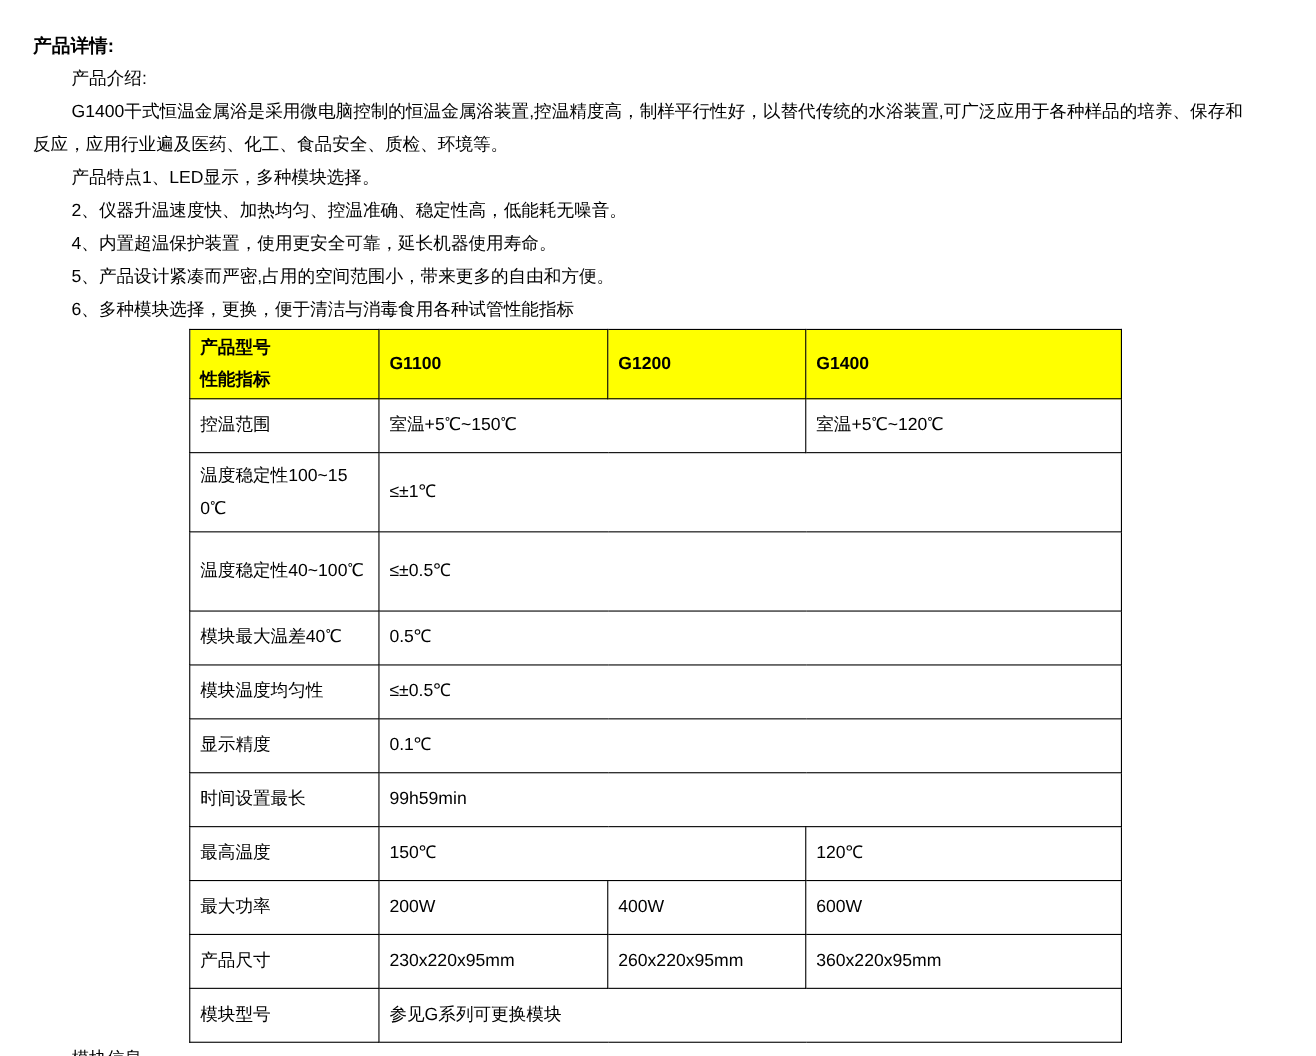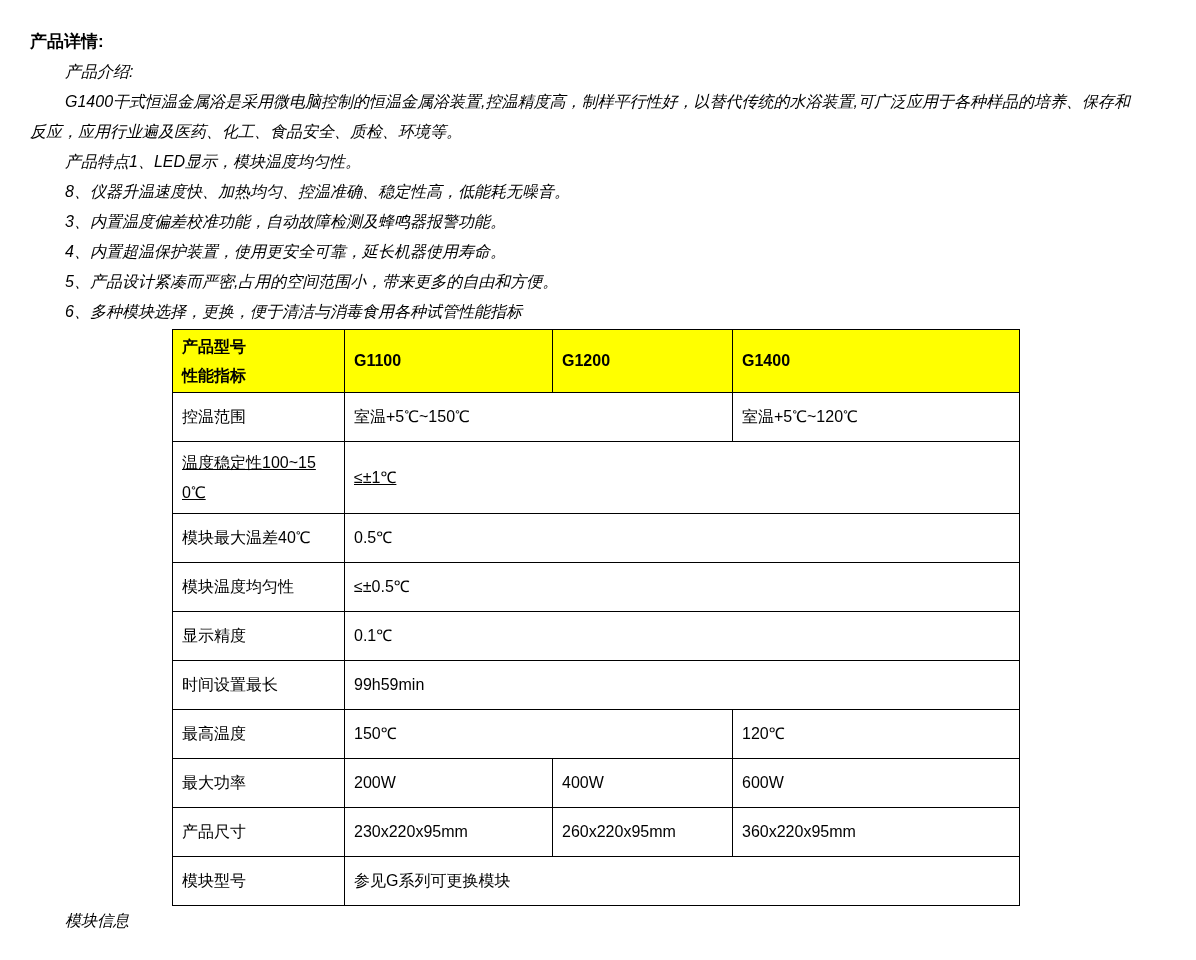--- a/index.html
+++ b/index.html
@@ -3,21 +3,21 @@
 <meta charset="utf-8">
 <style>
   html, body { margin: 0; padding: 0; background: #ffffff; }
   body {
     width: 1196px; height: 960px; overflow: hidden;
     font-family: "Liberation Sans", sans-serif;
     color: #000000; font-size: 16px;
   }
   .page { padding: 27px 56px 0 30px; }
   .doc-title { font-size: 17px; font-weight: bold; line-height: 30px; }
-  p.line { margin: 0; line-height: 30px; font-style: italic; }
+  p.line { margin: 0; line-height: 30px; }
   .indent { text-indent: 35px; }
 
   table.spec {
     border-collapse: collapse; table-layout: fixed;
     width: 847px; margin: 2px 0 0 142px;
   }
   table.spec th, table.spec td {
     border: 1px solid #000000;
     padding: 2px 8px 2px 9px;
     text-align: left; vertical-align: middle;
@@ -25,37 +25,36 @@
     word-break: break-all;
   }
   table.spec th {
     background: #ffff00; font-weight: bold;
     vertical-align: middle;
   }
   th.corner div { line-height: 29px; }
   td.val { padding-left: 13px; }
   tr.hdr  { height: 54px; }
   tr.r36  { height: 49px; }
-  tr.r72  { height: 72px; text-decoration: underline; }
+  tr.r72  { height: 72px; }
   .footer-label { margin-top: 0; }
 </style>
 </head>
 <body>
 
 <div class="page">
 
   <div class="doc-title">产品详情:</div>
 
   <p class="line indent">产品介绍:</p>
 
   <p class="line indent">G1400干式恒温金属浴是采用微电脑控制的恒温金属浴装置,控温精度高，制样平行性好，以替代传统的水浴装置,可广泛应用于各种样品的培养、保存和反应，应用行业遍及医药、化工、食品安全、质检、环境等。</p>
 
-  <p class="line indent">产品特点1、LED显示，模块温度均匀性。</p>
-  <p class="line indent">8、仪器升温速度快、加热均匀、控温准确、稳定性高，低能耗无噪音。</p>
-  <p class="line indent">3、内置温度偏差校准功能，自动故障检测及蜂鸣器报警功能。</p>
+  <p class="line indent">产品特点1、LED显示，多种模块选择。</p>
+  <p class="line indent">2、仪器升温速度快、加热均匀、控温准确、稳定性高，低能耗无噪音。</p>
   <p class="line indent">4、内置超温保护装置，使用更安全可靠，延长机器使用寿命。</p>
   <p class="line indent">5、产品设计紧凑而严密,占用的空间范围小，带来更多的自由和方便。</p>
   <p class="line indent">6、多种模块选择，更换，便于清洁与消毒食用各种试管性能指标</p>
 
   <table class="spec">
     <colgroup>
       <col style="width:172px">
         <col style="width:208px">
         <col style="width:180px">
         <col style="width:287px">
@@ -76,20 +75,24 @@
         <td class="val" colspan="2">室温+5℃~150℃</td>
         <td class="val">室温+5℃~120℃</td>
       </tr>
 
 
       <tr class="r72">
         <td>温度稳定性100~150℃</td>
         <td class="val" colspan="3">≤±1℃</td>
       </tr>
 
+      <tr class="r72">
+        <td>温度稳定性40~100℃</td>
+        <td class="val" colspan="3">≤±0.5℃</td>
+      </tr>
 
       <tr class="r36">
         <td>模块最大温差40℃</td>
         <td class="val" colspan="3">0.5℃</td>
       </tr>
 
       <tr class="r36">
         <td>模块温度均匀性</td>
         <td class="val" colspan="3">≤±0.5℃</td>
       </tr>

